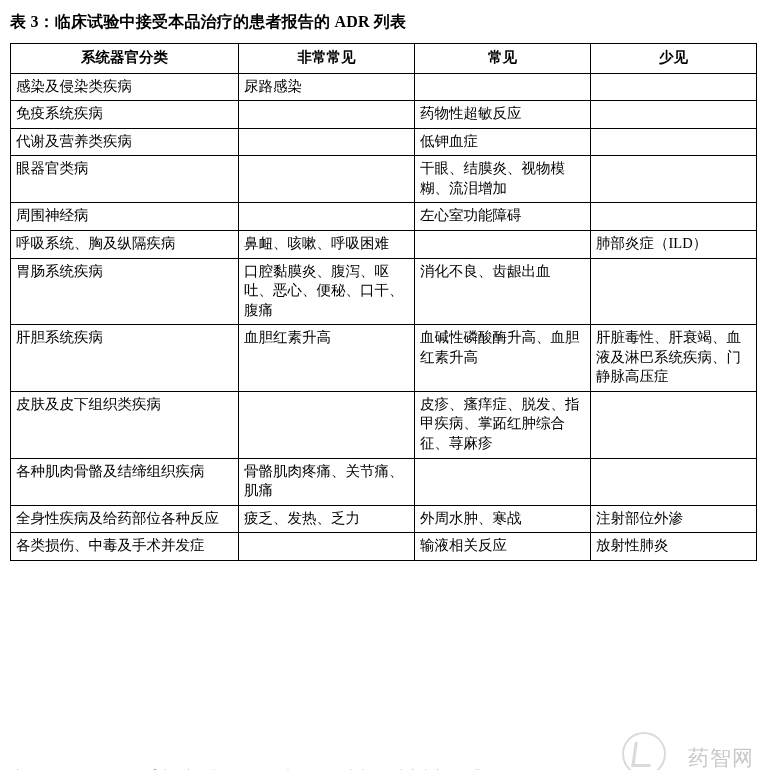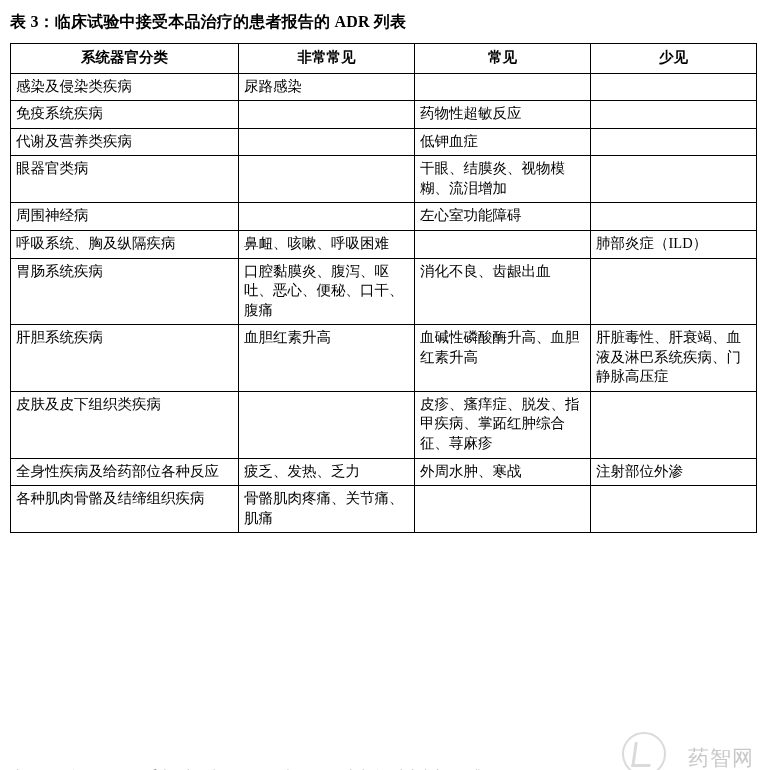--- a/index.html
+++ b/index.html
@@ -178,30 +178,36 @@
         <td class="cell">血碱性磷酸酶升高、血胆红素升高</td>
         <td class="cell">肝脏毒性、肝衰竭、血液及淋巴系统疾病、门静脉高压症</td>
       </tr>
       <tr>
         <td class="cell">皮肤及皮下组织类疾病</td>
         <td class="cell"></td>
         <td class="cell">皮疹、瘙痒症、脱发、指甲疾病、掌跖红肿综合征、荨麻疹</td>
         <td class="cell"></td>
       </tr>
       <tr>
+        <td class="cell">各种肌肉骨骼及结缔组织疾病</td>
+        <td class="cell">骨骼肌肉疼痛、关节痛、肌痛</td>
+        <td class="cell"></td>
+        <td class="cell"></td>
+      </tr>
+      <tr>
         <td class="cell">全身性疾病及给药部位各种反应</td>
         <td class="cell">疲乏、发热、乏力</td>
         <td class="cell">外周水肿、寒战</td>
         <td class="cell">注射部位外渗</td>
       </tr>
       <tr>
-        <td class="cell">各种肌肉骨骼及结缔组织疾病</td>
-        <td class="cell">骨骼肌肉疼痛、关节痛、肌痛</td>
-        <td class="cell"></td>
-        <td class="cell"></td>
+        <td class="cell">各类损伤、中毒及手术并发症</td>
+        <td class="cell"></td>
+        <td class="cell">输液相关反应</td>
+        <td class="cell">放射性肺炎</td>
       </tr>
     </tbody>
   </table>
 
   <div class="footnote">注：ADR 按照 MedDRA 系统器官分类（SOC）列出，同一分类内按发生率由高到低排列。</div>
 
   <div class="watermark">
     <div class="wm-circle"></div>
     <div class="wm-text">药智网</div>
 

